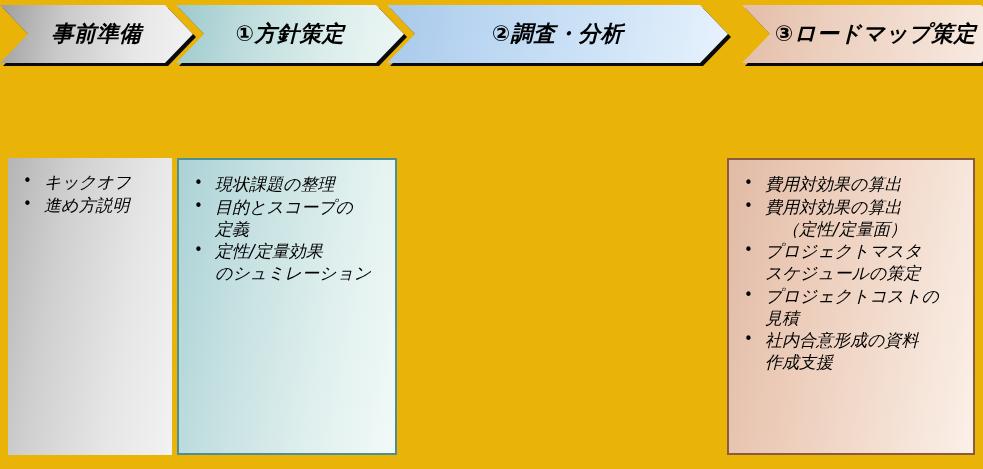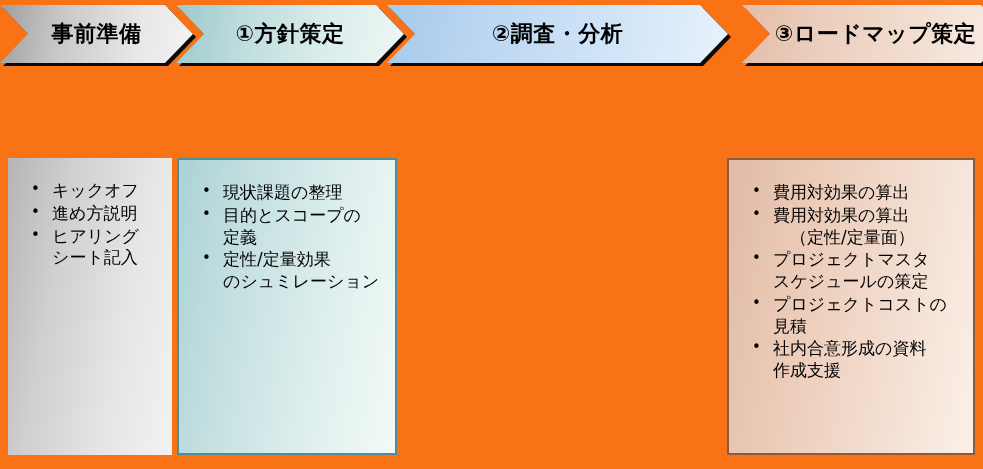--- a/index.html
+++ b/index.html
@@ -9,22 +9,23 @@
     background: #000000;
   }
   body {
     font-family: "DejaVu Sans", "Liberation Sans", sans-serif;
   }
 
   #canvas {
     position: relative;
     width: 983px;
     height: 469px;
-    background: #f97316;
+    background: #eab308;
     overflow: hidden;
+    font-style: italic;
   }
 
   
   .chevron-band {
     position: absolute;
     left: 0;
     top: 0;
     width: 983px;
     height: 80px;
   }
@@ -92,21 +93,21 @@
     padding: 14px 6px 8px 6px;
   }
 
   #card-0 { left: 8px;   width: 164px; border: none;               background: linear-gradient(100deg, #b5b5b5 0%, #cfcfcf 30%, #e6e6e6 68%, #f2f2f2 100%); }
   #card-1 { left: 177px; width: 220px; border: 2px solid #4d8f96;  background: linear-gradient(100deg, #abd2d6 0%, #c5e0e1 30%, #e0f0ee 68%, #f2faf8 100%); }
   #card-2 { left: 390px; width: 328px; border: 2px solid #2f6ea8;  background: linear-gradient(100deg, #a6cdf2 0%, #bcdaf7 30%, #d5e8fb 70%, #eaf4fe 100%); }
   #card-3 { left: 727px; width: 248px; border: 2px solid #8a5b3f;  background: linear-gradient(100deg, #e0bba6 0%, #ecccb9 32%, #f4e0d3 70%, #fbf0e8 100%); }
 
   ul.bullets {
     list-style: none;
-    margin: 8px;
+    margin: 0;
     padding: 0;
   }
   ul.bullets > li {
     position: relative;
     color: #000000;
     font-size: 17px;
     line-height: 1.28;
     margin: 0 0 1px 0;
     padding-left: 30px;
     white-space: pre-line;
@@ -153,22 +154,20 @@
       <div class="shape-outline clip-arrow"></div>
       <div class="shape-fill clip-arrow fill-peach"></div>
       <span class="chevron-label">③ロードマップ策定</span>
     </div>
   </div>
 
   <div class="card" id="card-0">
     <ul class="bullets">
         <li>キックオフ</li>
         <li>進め方説明</li>
-        <li>ヒアリング
-シート記入</li>
       </ul>
   </div>
 
   <div class="card" id="card-1">
     <ul class="bullets">
         <li>現状課題の整理</li>
         <li>目的とスコープの
 定義</li>
         <li>定性/定量効果
 のシュミレーション</li>

